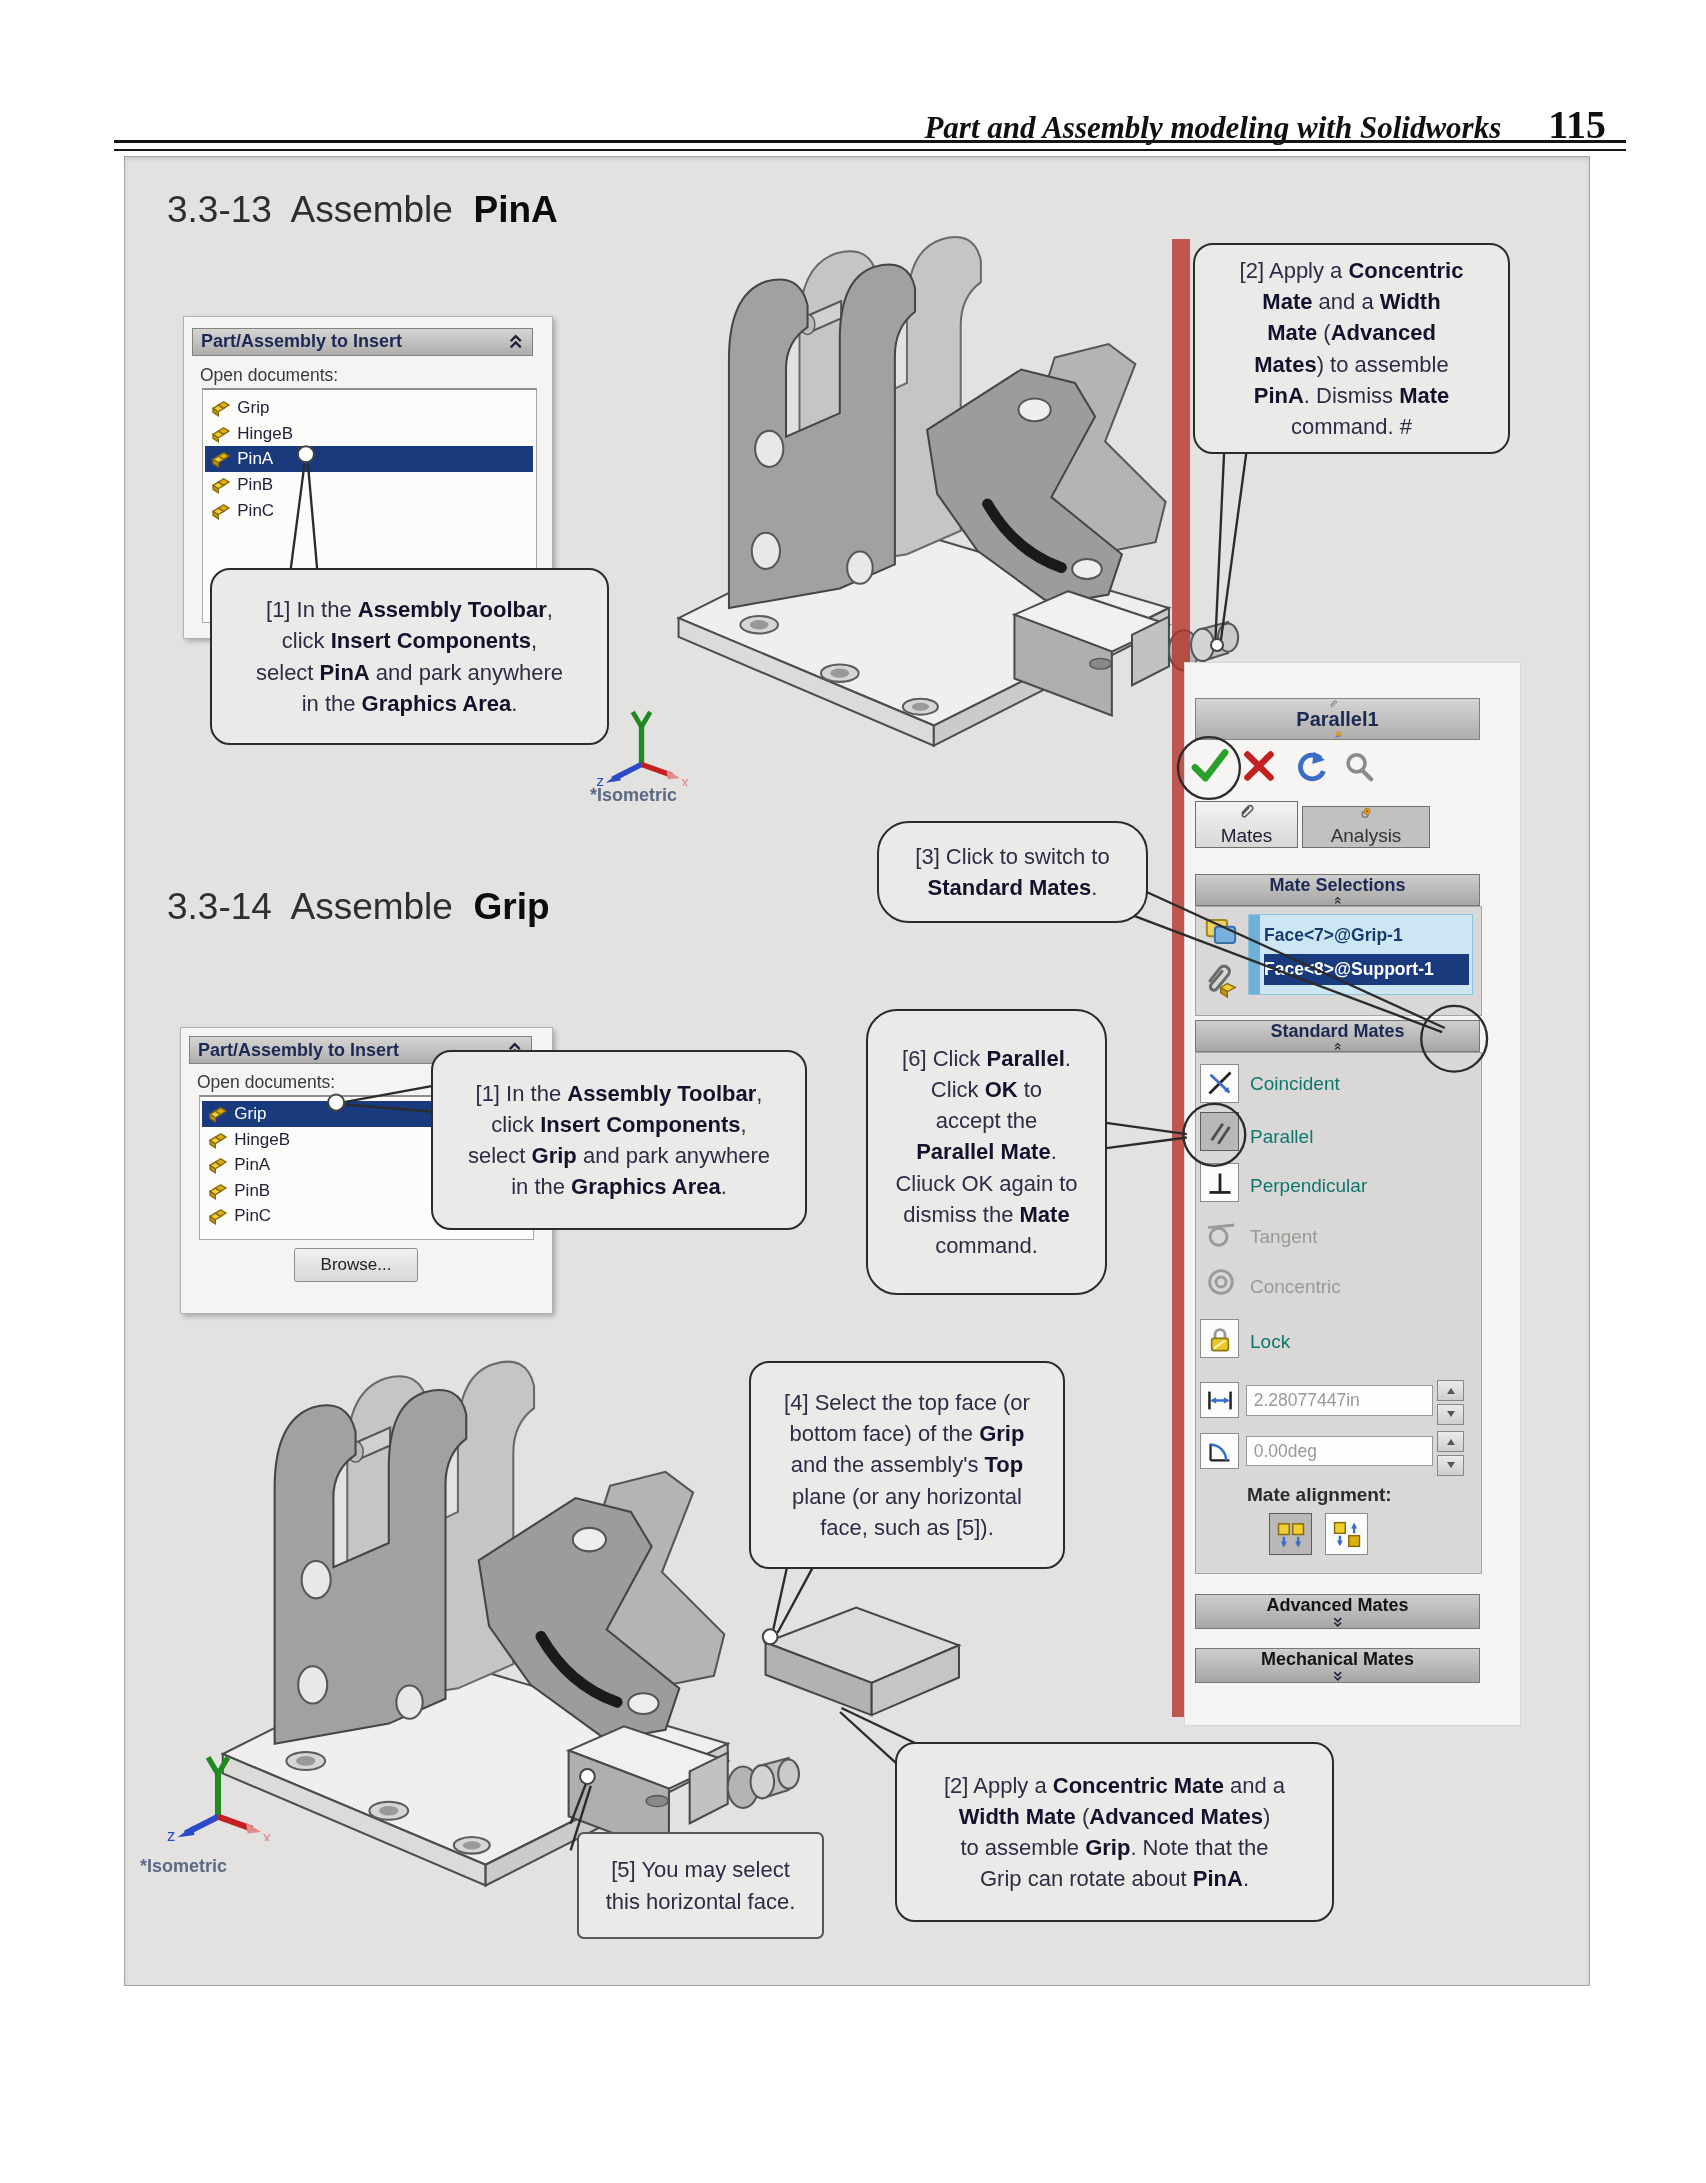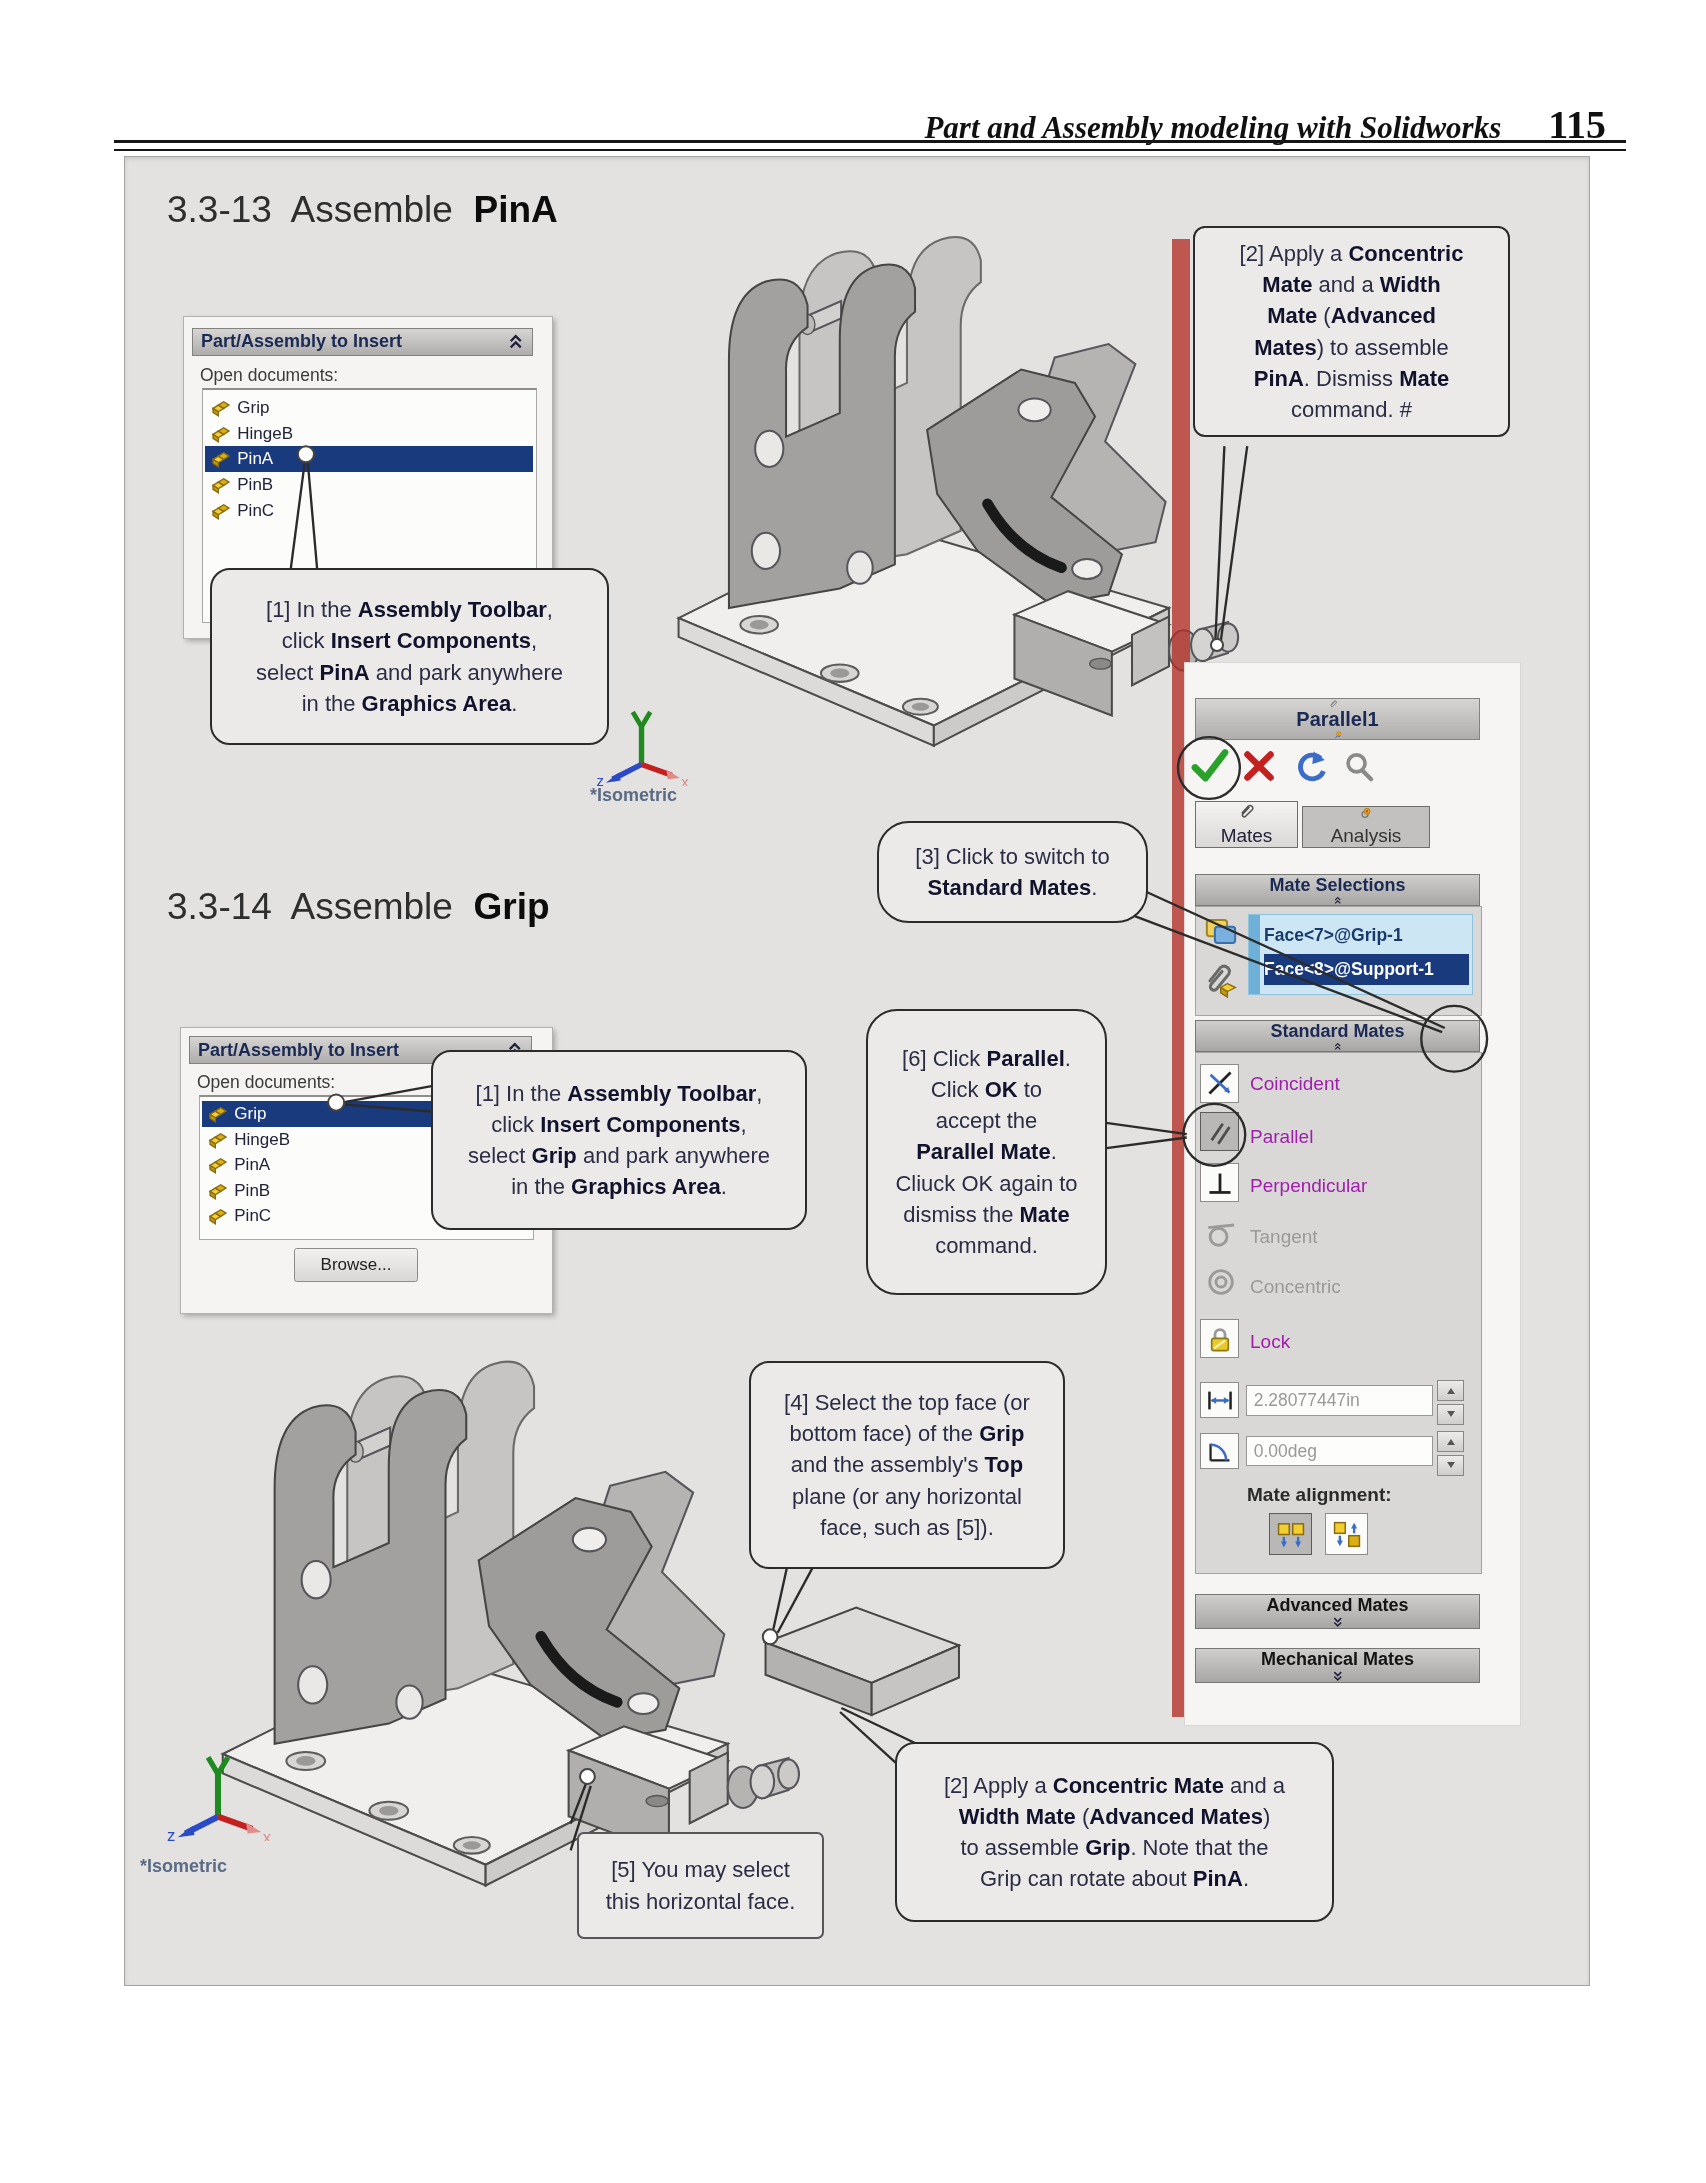--- a/index.html
+++ b/index.html
@@ -47,21 +47,21 @@
                 background:rgba(178,48,38,.78);z-index:2;}
   .pp{position:absolute;z-index:3;flex-direction:column;}
   .secbar{position:absolute;background:linear-gradient(#cfcecc,#a7a6a4);border:1.3px solid #77777а;
           border:1.3px solid #777775;display:flex;align-items:center;padding:0 6.7px;box-sizing:border-box;}
   .secbar .st{font-weight:700;font-size:18px;color:#1b2a55;flex:1;}
   .secbar.dark .st{color:#141414;}
   .secbody{position:absolute;background:#d9d8d6;border:0.7px solid #a5a4a2;}
   .iconbox{position:absolute;width:39px;height:39px;background:#fbfbfa;border:1.3px solid #8d8c8a;
            display:flex;align-items:center;justify-content:center;box-sizing:border-box;}
   .iconbox.pressed{background:#b9b8b6;border-color:#5c5c5a;}
-  .mlabel{position:absolute;font-size:19px;color:#a21caf;}
+  .mlabel{position:absolute;font-size:19px;color:#0f766e;}
   .mlabel.dis{color:#9b9a98;}
   .field{position:absolute;background:#fdfdfc;border:1.3px solid #98郑97;border:1.3px solid #989795;
          font-size:17.5px;color:#9a9998;display:flex;align-items:center;padding:0 6.7px;box-sizing:border-box;}
   .spin{position:absolute;width:27px;display:flex;flex-direction:column;gap:2.7px;}
   .spin div{height:19px;background:linear-gradient(#eceb e9,#cfcecc);background:linear-gradient(#ecebe9,#cfcecc);
             border:1.3px solid #88 8785;border:1.3px solid #888785;display:flex;align-items:center;justify-content:center;}
   .tri-u{width:0;height:0;border-left:4.7px solid transparent;border-right:4.7px solid transparent;border-bottom:6px solid #555;}
   .tri-d{width:0;height:0;border-left:4.7px solid transparent;border-right:4.7px solid transparent;border-top:6px solid #555;}
 
   .tab{position:absolute;display:flex;align-items:center;gap:6.7px;border:1.3px solid #6f6e6c;
@@ -529,21 +529,21 @@
 
   <div class="callout" style="left:210px;top:568px;width:395px;height:173px;">
     <div>
         <div class="cl-line"><span>[1] In the </span><span class="b">Assembly Toolbar</span><span>,</span></div>
         <div class="cl-line"><span>click </span><span class="b">Insert Components</span><span>,</span></div>
         <div class="cl-line"><span>select </span><span class="b">PinA</span><span> and park anywhere</span></div>
         <div class="cl-line"><span>in the </span><span class="b">Graphics Area</span><span>.</span></div>
       </div>
   </div>
 
-  <div class="callout" style="left:1193px;top:226px;width:313px;height:207px;border-radius:12px;">
+  <div class="callout" style="left:1193px;top:243px;width:313px;height:207px;">
     <div style="font-size:21.5px;">
         <div class="cl-line"><span>[2] Apply a </span><span class="b">Concentric</span></div>
         <div class="cl-line"><span class="b">Mate</span><span> and a </span><span class="b">Width</span></div>
         <div class="cl-line"><span class="b">Mate</span><span> (</span><span class="b">Advanced</span></div>
         <div class="cl-line"><span class="b">Mates</span><span>) to assemble</span></div>
         <div class="cl-line"><span class="b">PinA</span><span>.  Dismiss </span><span class="b">Mate</span></div>
         <div class="cl-line"><span>command. #</span></div>
       </div>
   </div>
 

